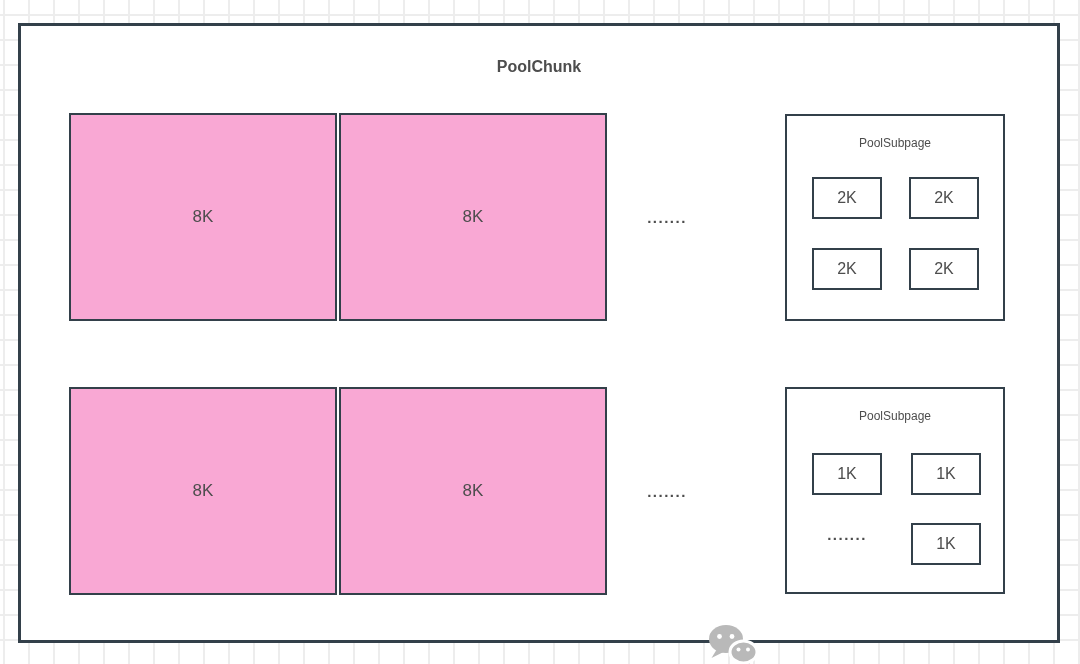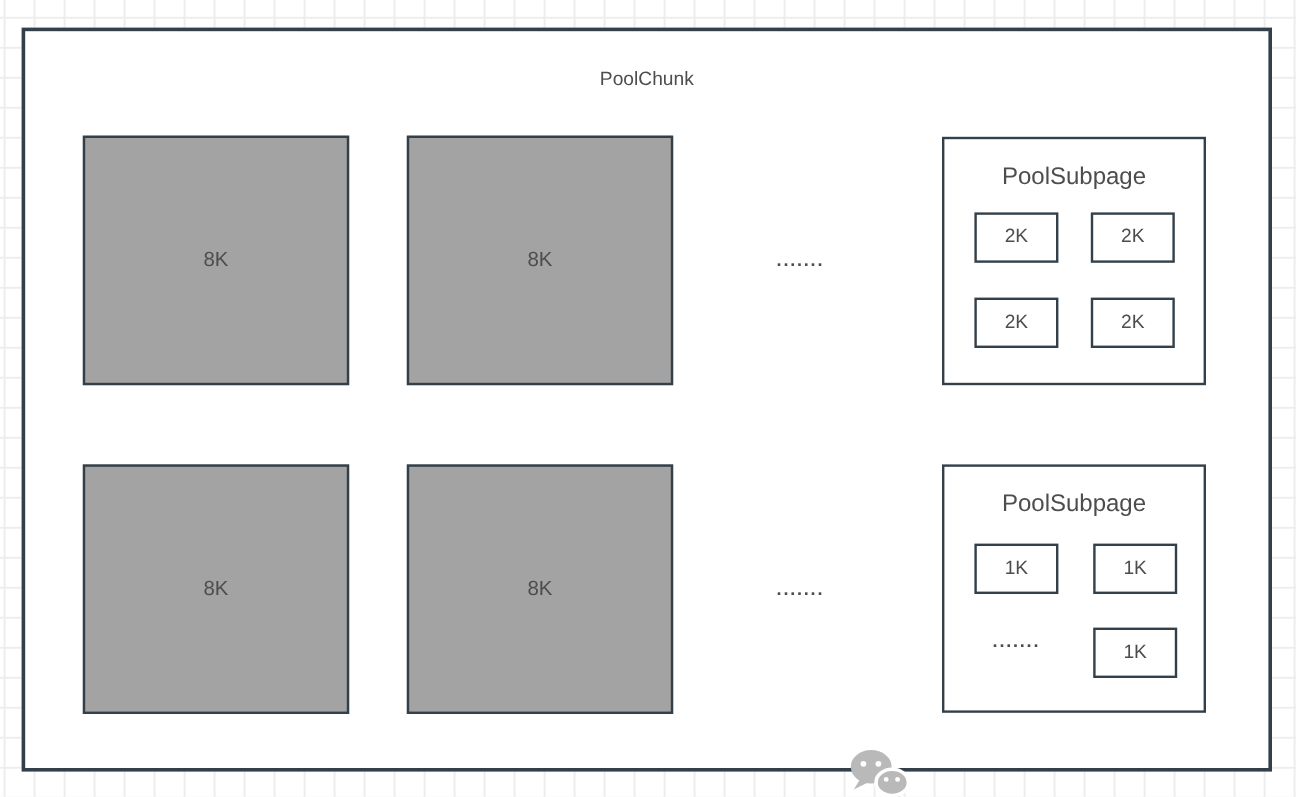--- a/index.html
+++ b/index.html
@@ -20,39 +20,39 @@
     background-size:25px 25px, 25px 25px;
     background-position:0 14px, 3px 0;
   }
   .chunk{
     position:absolute;left:18px;top:23px;width:1042px;height:620px;
     background:var(--background);border:3px solid var(--border);
     box-sizing:border-box;
   }
   .chunk-title{
     position:absolute;top:32px;left:0;right:0;text-align:center;
-    font-size:16px;color:var(--label);
+    font-size:16px;color:var(--label);font-weight:bold;
   }
   .page{
-    position:absolute;width:222px;height:208px;
-    border:2px solid var(--border);box-sizing:border-box;background:#a3a3a3;
+    position:absolute;width:268px;height:208px;
+    border:2px solid var(--border);box-sizing:border-box;background:#f9a8d4;
     display:flex;align-items:center;justify-content:center;
     font-size:17px;color:var(--label);
   }
   .dots{
     position:absolute;width:100px;text-align:center;line-height:20px;
     font-size:15px;letter-spacing:1.5px;font-weight:bold;color:var(--label);
   }
   .subpage{
     position:absolute;left:764px;width:220px;height:207px;
     border:2px solid var(--border);box-sizing:border-box;background:#fff;
   }
   .subpage-title{
     position:absolute;top:20px;left:0;right:0;text-align:center;
-    font-size:20px;color:var(--label);
+    font-size:12px;color:var(--label);
   }
   .cell{
     position:absolute;width:70px;height:42px;
     border:2px solid var(--border);box-sizing:border-box;background:#fff;
     display:flex;align-items:center;justify-content:center;
     font-size:16px;color:var(--label);
   }
   .sub-dots{
     position:absolute;left:20px;top:136px;width:80px;text-align:center;
     line-height:20px;font-size:15px;letter-spacing:1.5px;font-weight:bold;

